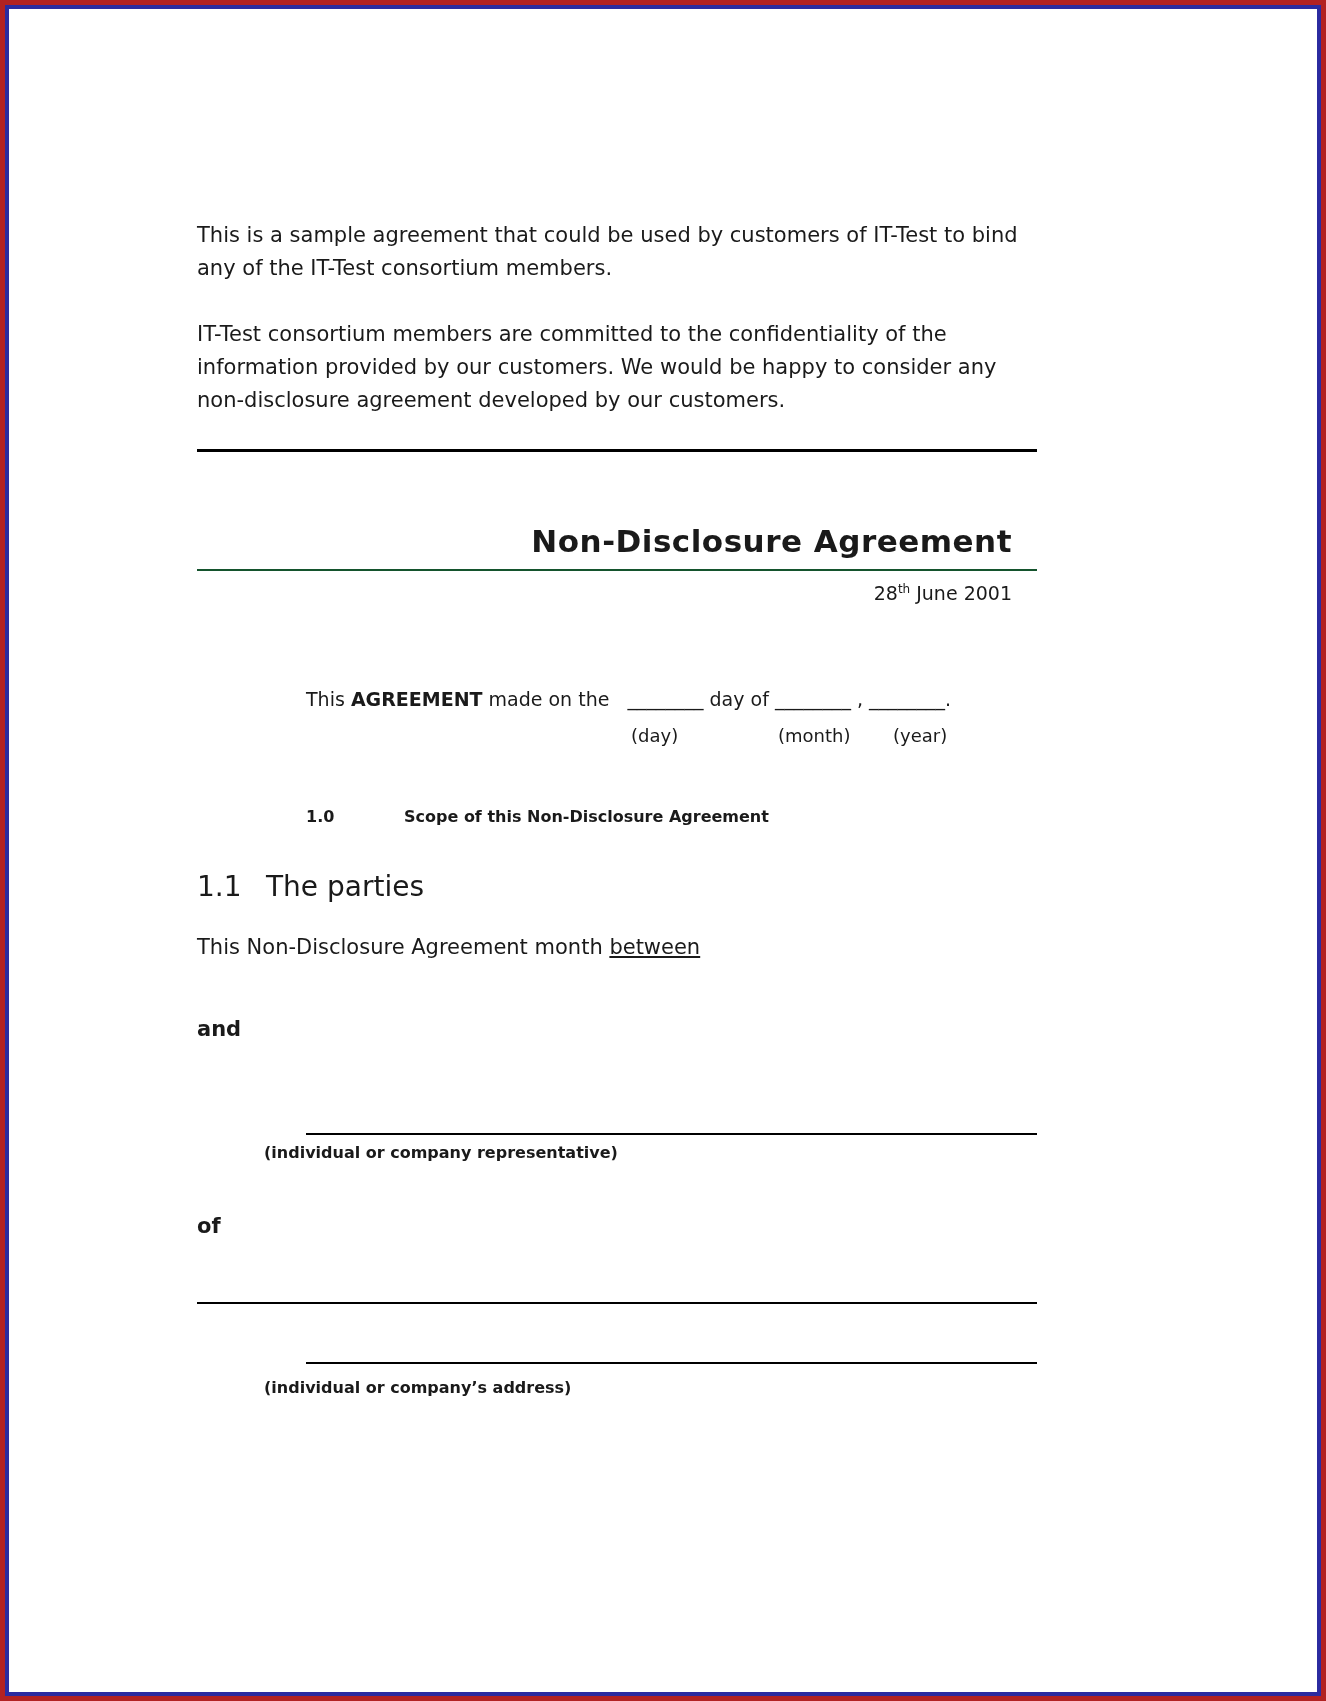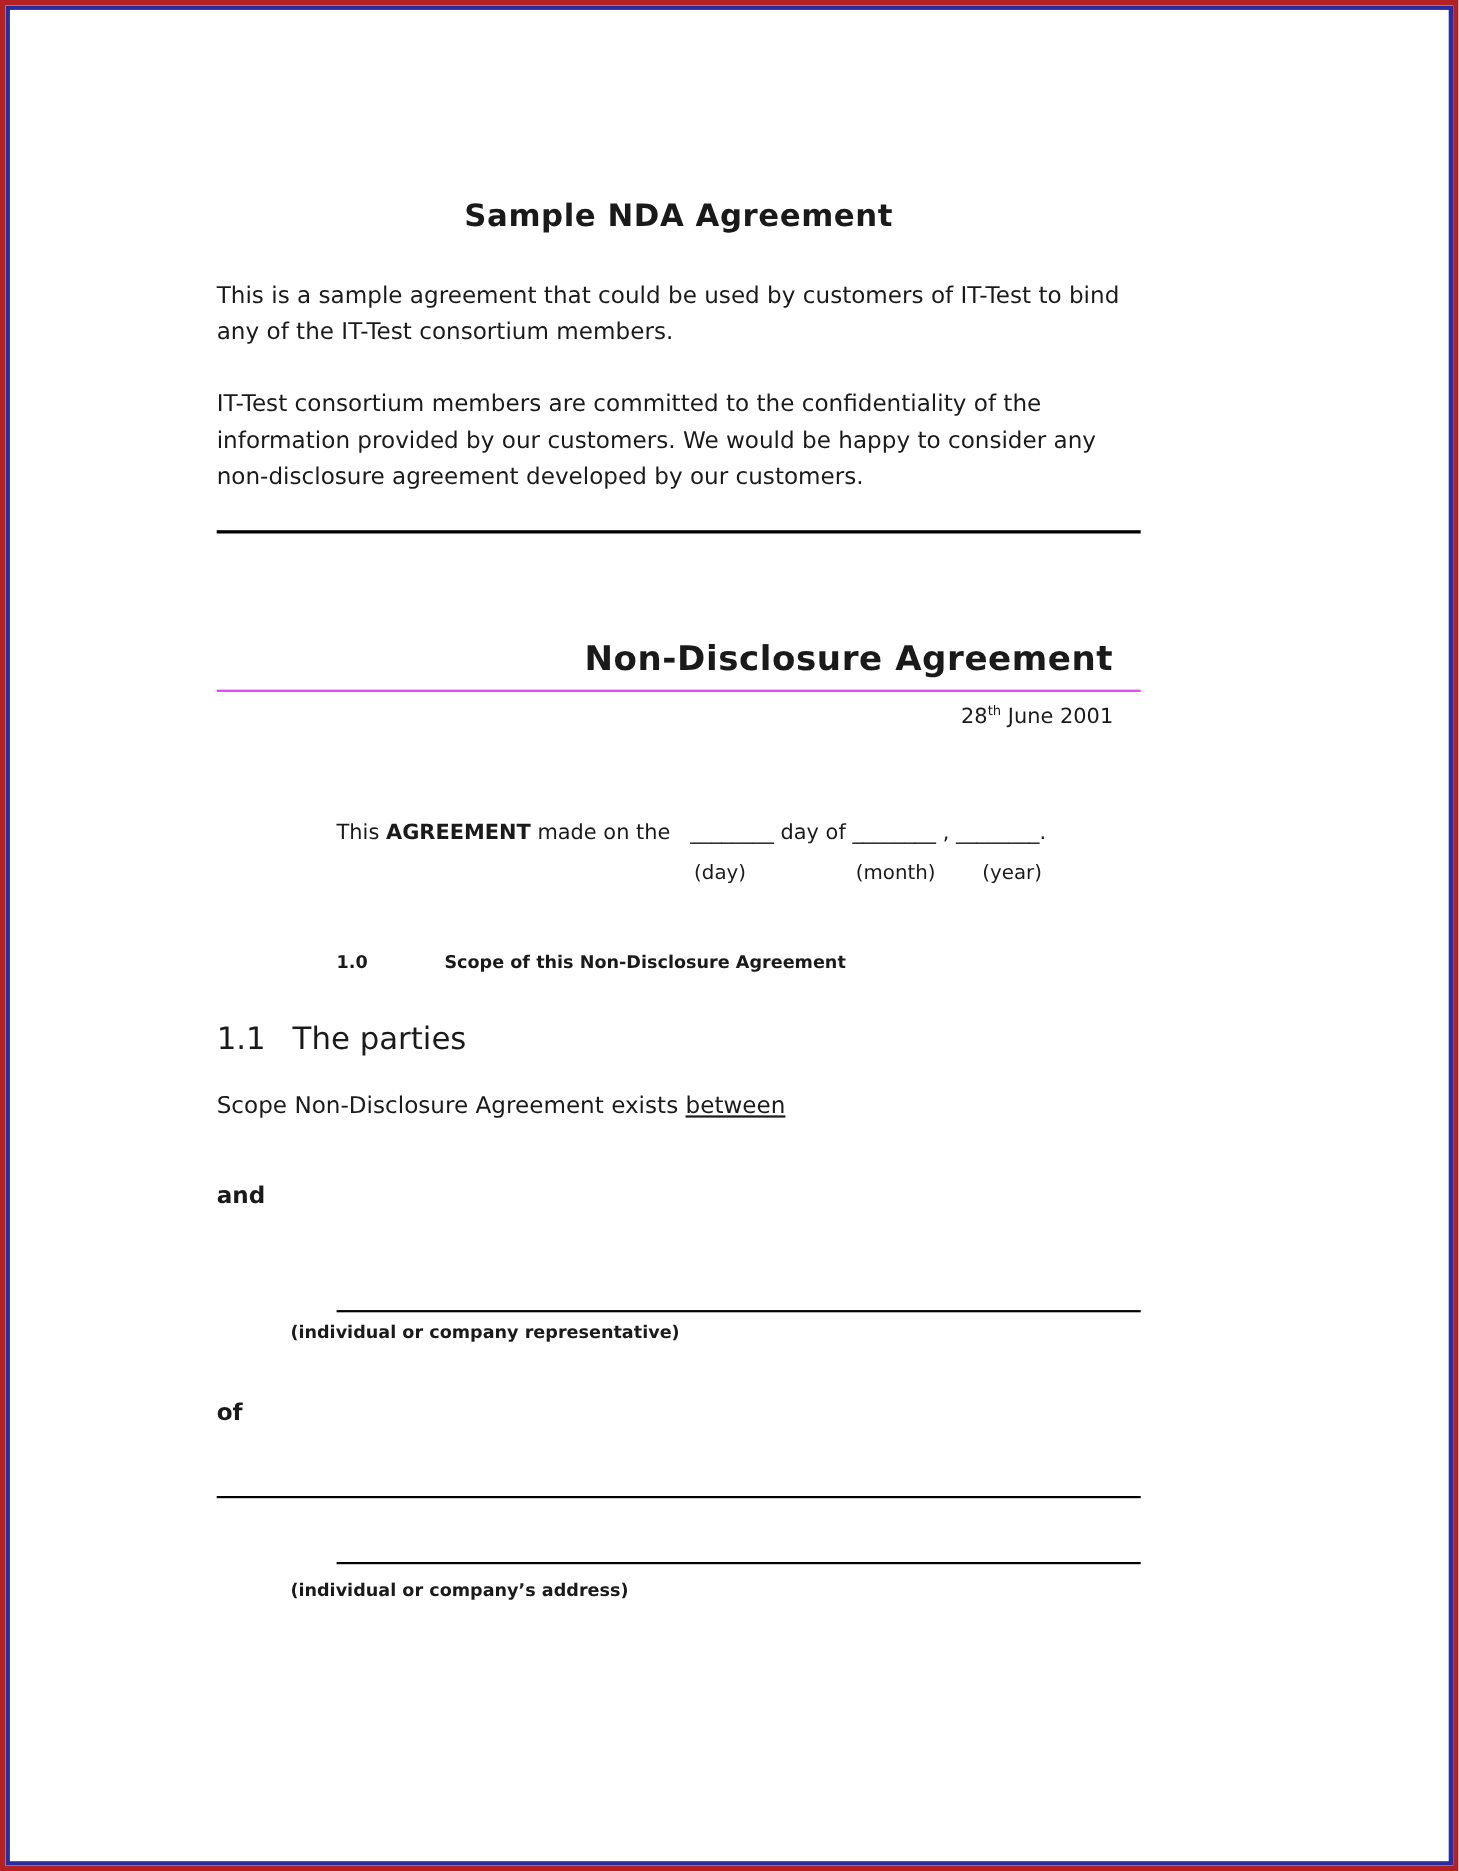--- a/index.html
+++ b/index.html
@@ -45,27 +45,27 @@
   .para-1 { margin-top: 40px; }
   .para-2 { margin-top: 33px; }
   .top-rule {
     margin-top: 32px;
     border: none;
     border-top: 3px solid #000000;
     height: 0;
     width: 100%;
   }
   .nda-heading {
-    margin-top: 96px;
+    margin-top: 71px;
     font-size: 31px;
     font-weight: bold;
     text-align: right;
     padding-right: 25px;
     padding-bottom: 10px;
-    border-bottom: 2px solid #d946ef;
+    border-bottom: 2px solid #14532d;
     letter-spacing: 0.5px;
   }
   .nda-date, .nda-version {
     font-size: 19px;
     line-height: 24px;
     text-align: right;
     padding-right: 25px;
   }
   .nda-date { margin-top: 10px; }
   sup.th {
@@ -137,21 +137,20 @@
   .caption-1 { margin-top: 8px; }
   .caption-2 { margin-top: 14px; }
 </style>
 </head>
 <body>
 
 <div class="page-outer">
   <div class="page-inner">
     <div class="content">
 
-      <h1 class="doc-title">Sample NDA Agreement</h1>
 
       <p class="para para-1">This is a sample agreement that could be used by customers of IT-Test to bind any of the IT-Test consortium members.</p>
 
       <p class="para para-2">IT-Test consortium members are committed to the confidentiality of the information provided by our customers. We would be happy to consider any non-disclosure agreement developed by our customers.</p>
 
       <div class="top-rule"></div>
 
       <div class="nda-heading">
         <span>Non-Disclosure Agreement</span>
       </div>
@@ -171,21 +170,21 @@
 
       <div class="section-heading">
         <span class="sec-num">1.0</span><span>Scope of this Non-Disclosure Agreement</span>
       </div>
 
       <div class="subsection-heading">
         <span class="sub-num">1.1</span><span>The parties</span>
       </div>
 
       <div class="parties-sentence">
-        <span>Scope Non-Disclosure Agreement exists </span><span class="underlined">between</span>
+        <span>This Non-Disclosure Agreement month </span><span class="underlined">between</span>
       </div>
 
       <div class="bold-label and-label">and</div>
 
       <div class="rule-line rule-indent rule-1"></div>
       <div class="caption caption-1">(individual or company representative)</div>
 
       <div class="bold-label of-label">of</div>
 
       <div class="rule-line rule-2"></div>

